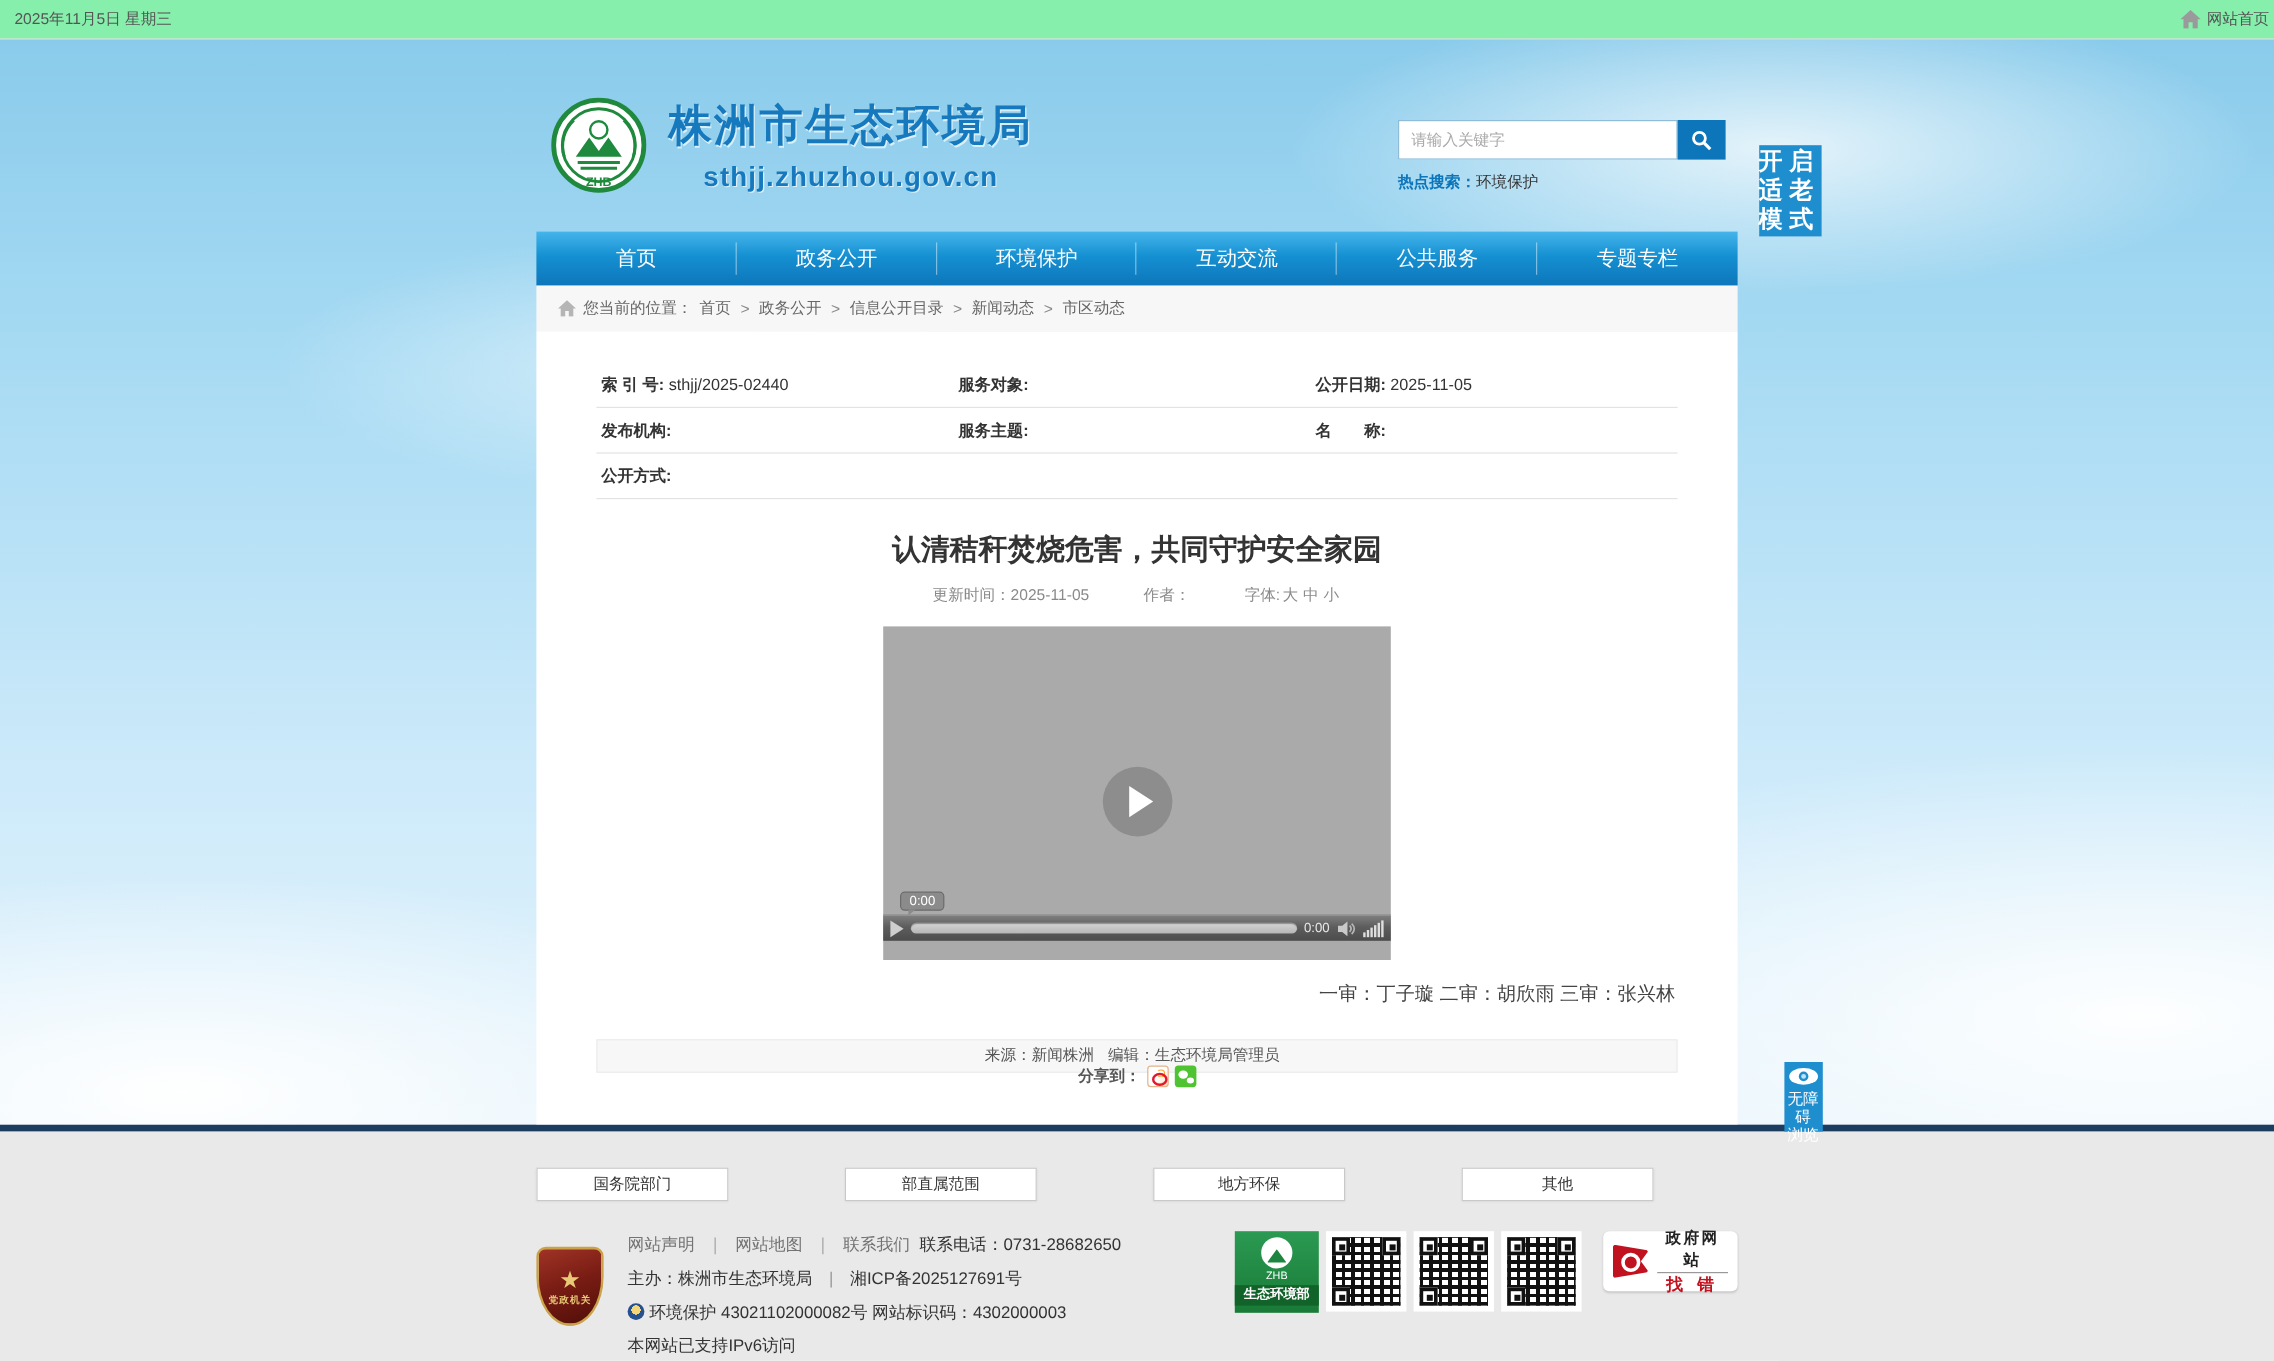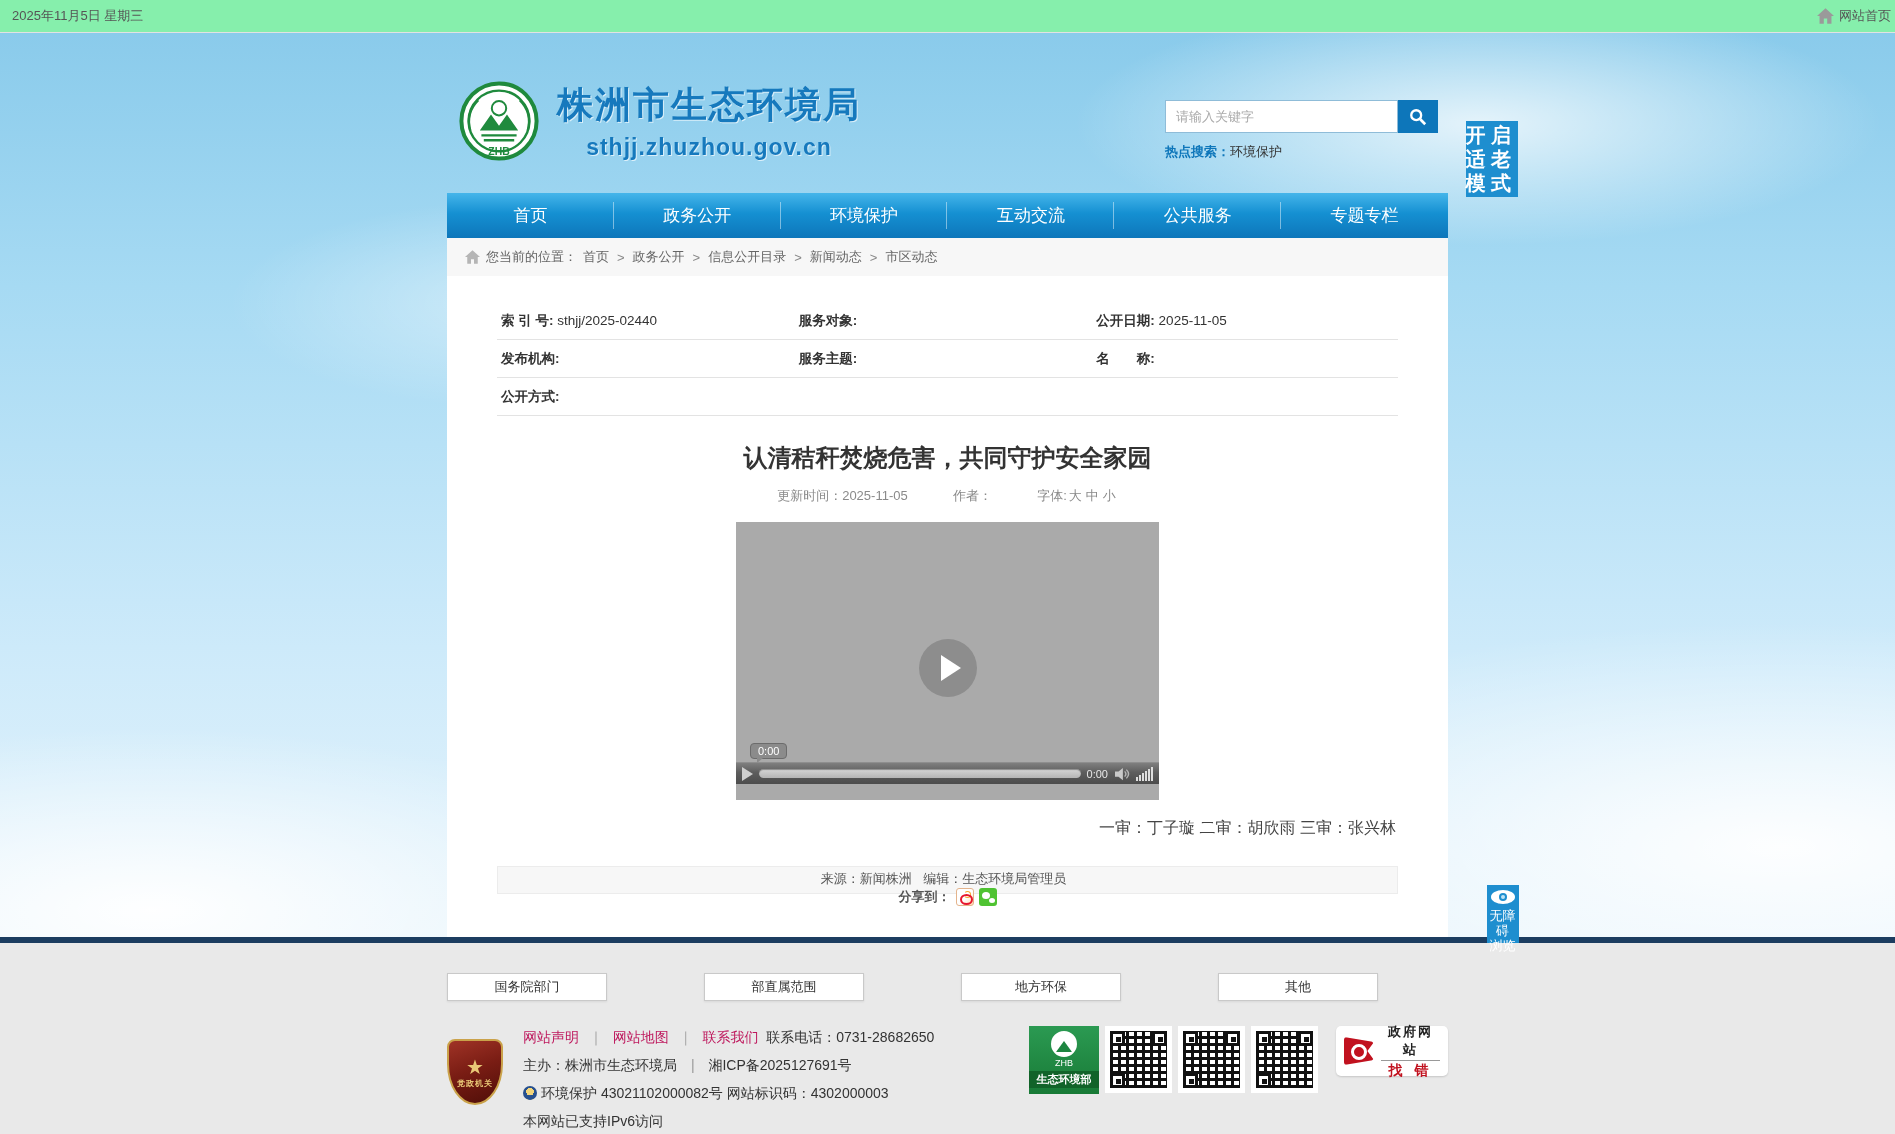--- a/index.html
+++ b/index.html
@@ -131,21 +131,21 @@
     display:flex; align-items:center; justify-content:center; font-size:13px; color:#333;
     cursor:pointer; box-shadow:0 1px 2px rgba(0,0,0,.08); }
   .fmain { width:1001px; margin:22px auto 0; display:flex; align-items:flex-start; }
   .gov-badge { width:56px; height:66px; margin-top:16px; flex:0 0 56px;
     background:linear-gradient(160deg,#a03326 0%, #7a1d14 45%, #4f0e08 100%);
     border:2px solid #caa24a; border-radius:8px 8px 50% 50% / 8px 8px 62% 62%;
     display:flex; flex-direction:column; align-items:center; justify-content:center; }
   .gov-badge .star { color:#e9c877; font-size:20px; line-height:22px; }
   .gov-badge .bt { color:#e9c877; font-size:8px; font-weight:bold; letter-spacing:1px; }
   .ftext { margin-left:20px; font-size:14px; color:#333; line-height:28px; flex:1; }
-  .ftext .row1 a { color:#be185d; cursor:pointer; }
+  .ftext .row1 a { color:#737373; cursor:pointer; }
   .ftext .pipe { color:#999; margin:0 10px; }
   .police { display:inline-block; width:14px; height:14px; border-radius:50%;
     background:radial-gradient(circle at 50% 40%, #f3d57a 0 35%, #27508f 36% 75%, #caa24a 76%);
     vertical-align:-2px; margin-right:4px; }
   .fright { display:flex; align-items:flex-start; gap:6px; margin-top:3px; }
   .moee { width:70px; height:68px; background:linear-gradient(180deg,#2b9a52,#187a36);
     display:flex; flex-direction:column; align-items:center; color:#fff; }
   .moee .emb { width:26px; height:26px; border-radius:50%; border:2px solid #fff;
     margin-top:5px; position:relative; overflow:hidden; background:#fff; }
   .moee .emb::after { content:""; position:absolute; left:3px; bottom:3px; width:0; height:0;

